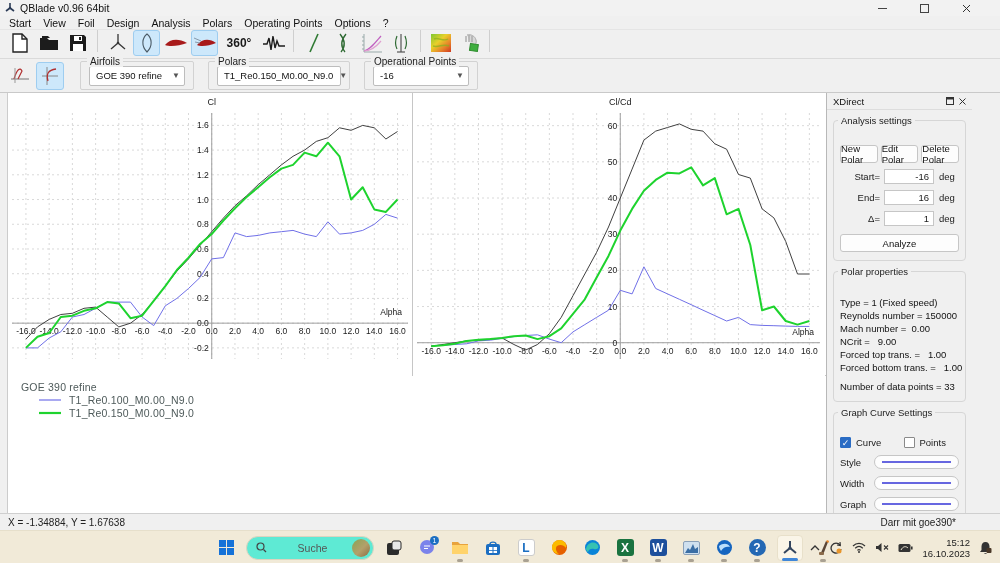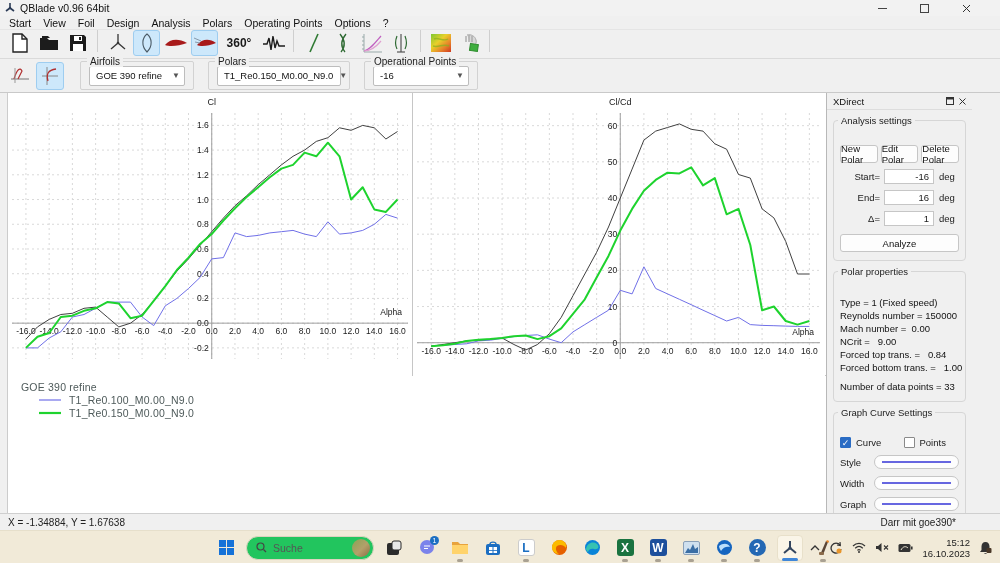--- a/index.html
+++ b/index.html
@@ -77,21 +77,21 @@
   #status-right { position:absolute; right:44px; }
 
   
   #taskbar { position:absolute; top:530px; left:0; width:1000px; height:33px; background:#f1ead8; border-top:1px solid #e6dfcb; }
   #tb-center { position:absolute; left:213px; top:0; height:33px; display:flex; align-items:center; gap:7px; }
   #tb-right { position:absolute; right:8px; top:0; height:33px; display:flex; align-items:center; gap:9px; }
   .tb-icon { width:26px; height:26px; position:relative; display:flex; align-items:center; justify-content:center; border-radius:4px; }
   .tb-icon .runner { position:absolute; bottom:-1px; left:50%; transform:translateX(-50%); width:6px; height:3px; border-radius:2px; background:#a9a192; }
   .tb-icon.active { background:#faf5e8; border:1px solid #e8e0ca; }
   .tb-icon.active .runner { width:16px; background:#3f86d8; }
-  #search-pill { width:128px; height:24px; background:#22c55e; border:1px solid #ddd4bf; border-radius:12px; display:flex; align-items:center; padding:0 3px 0 9px; }
+  #search-pill { width:128px; height:24px; background:#5eead4; border:1px solid #ddd4bf; border-radius:12px; display:flex; align-items:center; padding:0 3px 0 9px;text-align:center; }
   #search-pill .stext { font-size:10.5px; color:#555; margin-left:6px; flex:1; }
   #search-pill .simg { width:18px; height:18px; border-radius:9px; background:linear-gradient(135deg,#88a455 0%,#b3a06a 55%,#8c6b44 100%); }
   .appletter { font-weight:bold; font-size:12px; color:#fff; width:17px; height:17px; border-radius:3px; display:flex; align-items:center; justify-content:center; }
   .badge { position:absolute; top:1px; right:1px; width:9px; height:9px; border-radius:5px; background:#1b6ec2; color:#fff; font-size:7px; display:flex; align-items:center; justify-content:center; }
   #clock { text-align:right; font-size:9.5px; line-height:11px; color:#222; }
   .trayicon { display:flex; align-items:center; justify-content:center; color:#333; }
 </style>
 </head>
 <body>
 
@@ -462,21 +462,21 @@
       <div class="btn analyze">Analyze</div>
     </div>
 
     <div class="xgroup">
       <span class="glabel">Polar properties</span>
       <div class="proplines">
         <div>Type = 1 (Fixed speed)</div>
         <div>Reynolds number = 150000</div>
         <div>Mach number =  0.00</div>
         <div>NCrit =   9.00</div>
-        <div>Forced top trans. =   0.84</div>
+        <div>Forced top trans. =   1.00</div>
         <div>Forced bottom trans. =   1.00</div>
         <div></div>
         <div>Number of data points = 33</div>
       </div>
     </div>
 
     <div class="xgroup">
       <span class="glabel">Graph Curve Settings</span>
       <div class="cbrow">
         <span class="cbitem">

